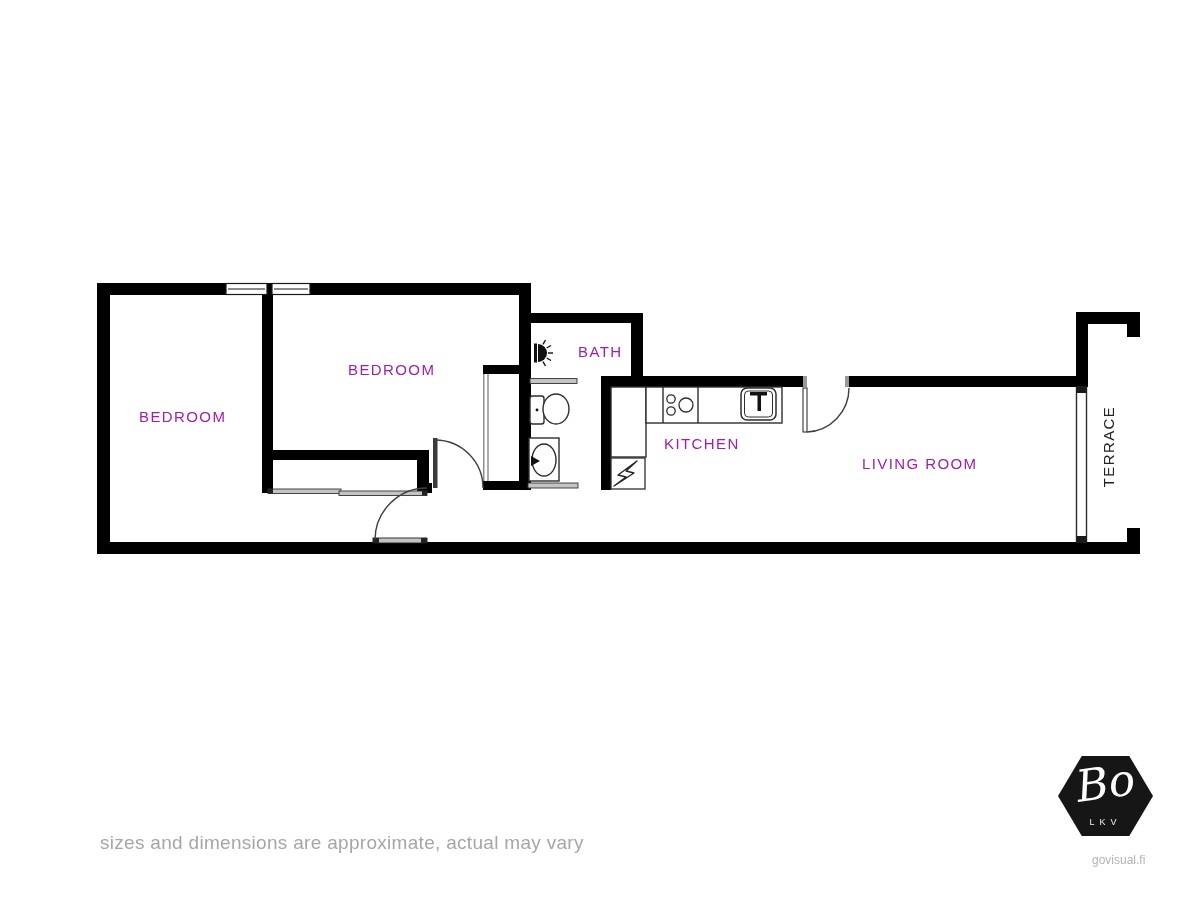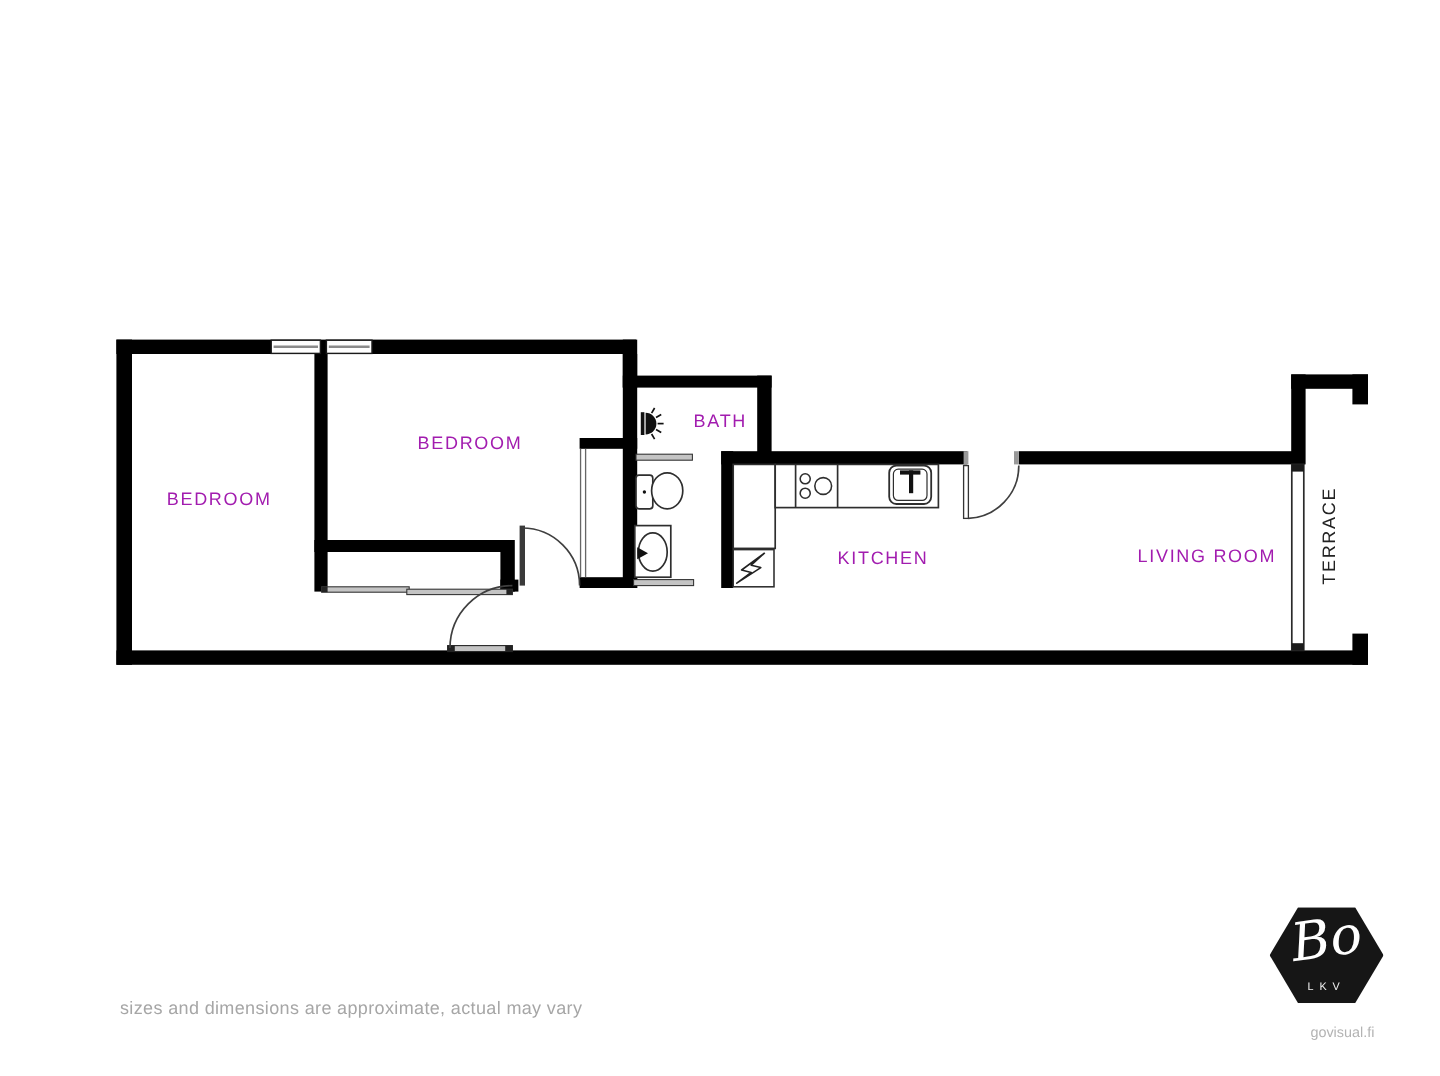--- a/index.html
+++ b/index.html
@@ -2,21 +2,21 @@
 <html><head>
 <meta charset="utf-8">
 <style>
   html,body{margin:0;padding:0;background:#ffffff;}
   #canvas{position:relative;width:1200px;height:897px;background:#ffffff;overflow:hidden;
           font-family:"Liberation Sans",sans-serif;}
   #plan-svg{position:absolute;left:0;top:0;}
   .lbl{position:absolute;font-size:15px;line-height:1;letter-spacing:1.4px;color:#a21caf;white-space:nowrap;}
   .lbl-terrace{position:absolute;left:1058px;top:438px;width:100px;text-align:center;
                font-size:15px;letter-spacing:1.4px;color:#222;transform:rotate(-90deg);}
-  .disclaimer{position:absolute;left:100px;top:832px;font-size:15px;color:#a6a6a6;letter-spacing:.3px;}
+  .disclaimer{position:absolute;left:100px;top:832px;font-size:19px;color:#a6a6a6;letter-spacing:.3px;}
   .website{position:absolute;left:1092px;top:853px;font-size:12px;color:#b3b3b3;}
   .logo-hex{position:absolute;left:1058px;top:756px;width:95px;height:80px;background:#161616;
             clip-path:polygon(0% 50%,25% 0%,75% 0%,100% 50%,75% 100%,25% 100%);}
   .logo-script{position:absolute;left:0;right:0;top:1px;text-align:center;
                font-family:"DejaVu Serif",serif;font-style:italic;font-size:44px;color:#ffffff;
                transform:rotate(-8deg);}
   .logo-sub{position:absolute;left:0;right:0;bottom:9px;text-align:center;
             font-size:9px;letter-spacing:5px;color:#f0f0f0;margin-top:33px;}
 </style>
 </head>
@@ -141,22 +141,22 @@
     </g>
     <g>
       <rect x="611" y="458" width="34" height="31" fill="#ffffff" stroke="#2e2e2e" stroke-width="1.3"></rect>
       <path d="M 637 461 L 618 475 L 626 477 L 614 486 L 634 473 L 626 471 Z" fill="#ffffff" stroke="#222222" stroke-width="1.3" stroke-linejoin="round"></path>
     </g>
   </svg>
 
   <div class="lbl" style="left:139px;top:409px;">BEDROOM</div>
   <div class="lbl" style="left:348px;top:362px;">BEDROOM</div>
   <div class="lbl" style="left:578px;top:344px;">BATH</div>
-  <div class="lbl" style="left:664px;top:458px;margin-left:34px;">KITCHEN</div>
-  <div class="lbl" style="left:948px;top:456px;">LIVING ROOM</div>
+  <div class="lbl" style="left:664px;top:436px;">KITCHEN</div>
+  <div class="lbl" style="left:862px;top:456px;">LIVING ROOM</div>
   <div class="lbl-terrace">TERRACE</div>
 
   <div class="disclaimer">sizes and dimensions are approximate, actual may vary</div>
   <div class="website">govisual.fi</div>
 
   <div class="logo-hex">
     <div class="logo-script">Bo</div>
     <div class="logo-sub">LKV</div>
   </div>
 

